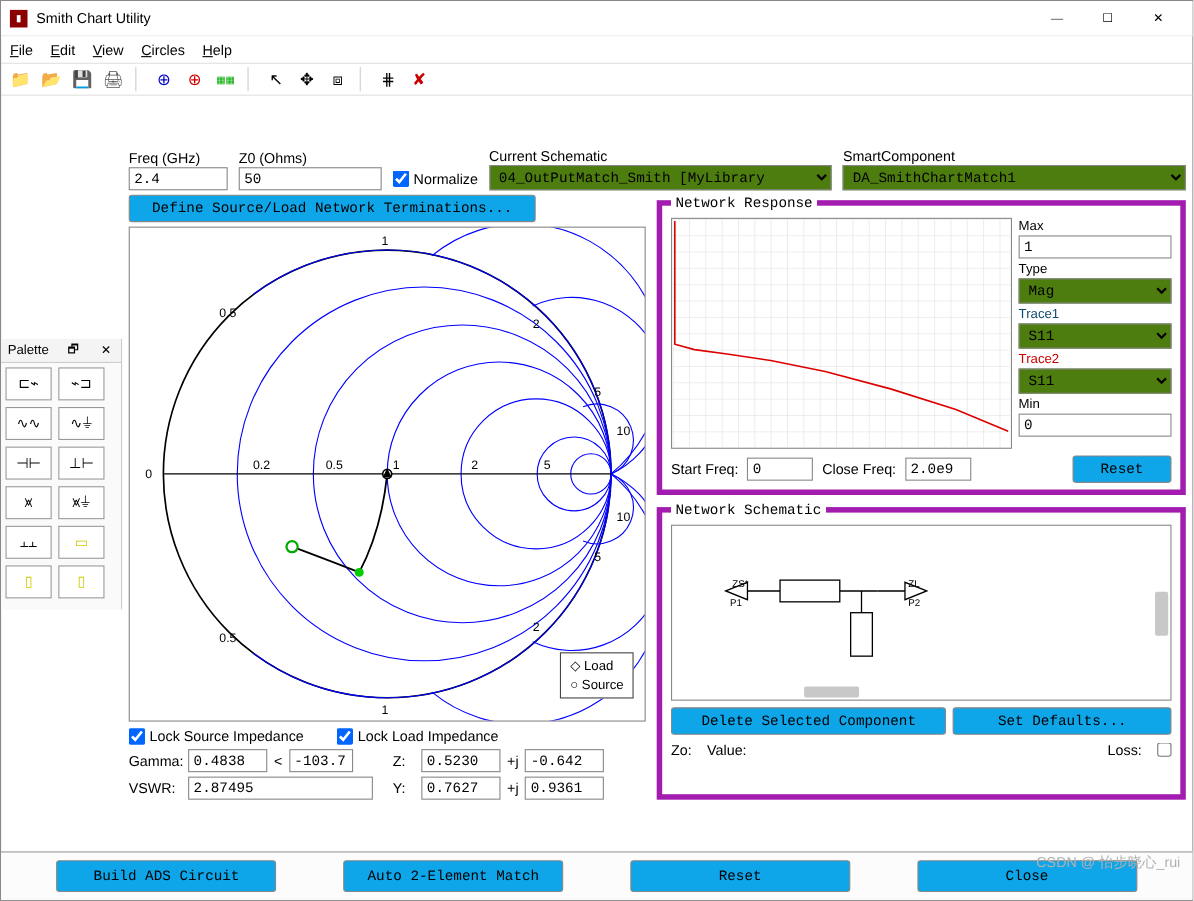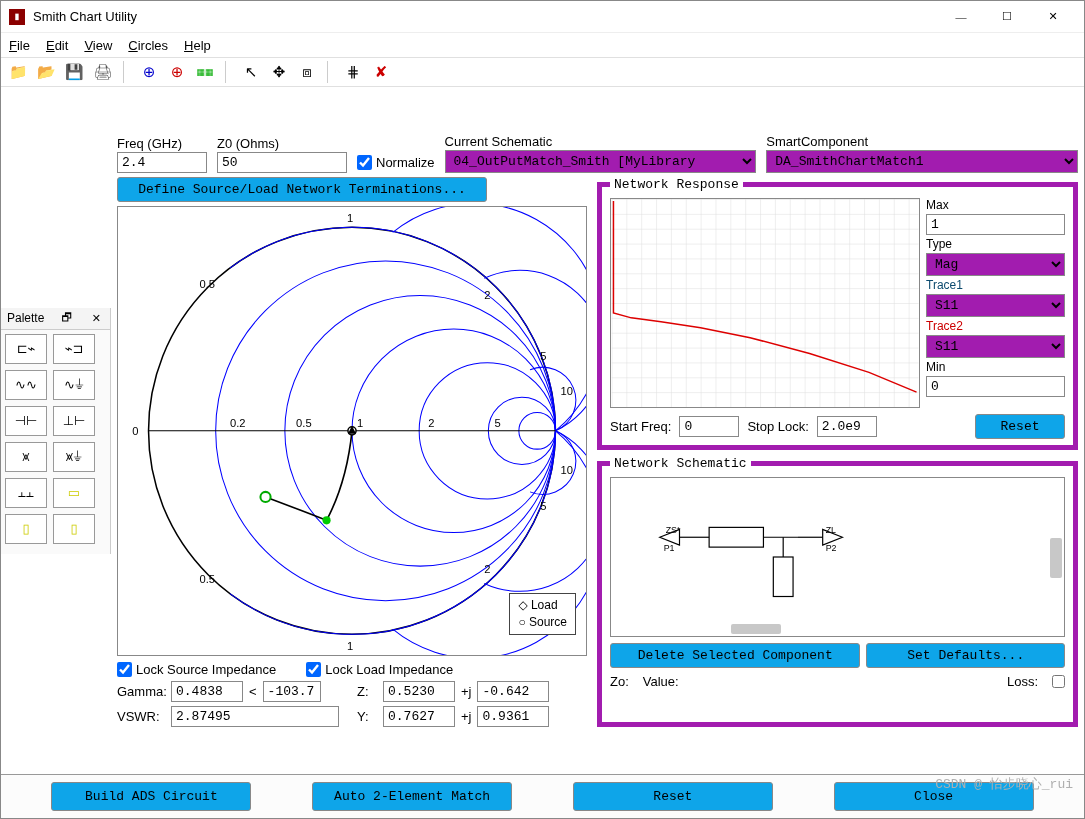--- a/index.html
+++ b/index.html
@@ -20,21 +20,21 @@
 .palette-hdr { height: 22px; background:#f4f4f4; border-bottom:1px solid #ccc; display:flex; align-items:center; padding:0 6px; font-size:12px;}
 .palette-hdr .pbtn { margin-left:auto; font-size:11px; padding:0 3px; cursor:default;}
 .palette-body { flex:1; padding:4px; background:#fafafa;}
 .prow { display:flex; gap:6px; margin-bottom:6px;}
 .pbtn-item { width:42px; height:30px; border:1px solid #999; background:#fff; display:flex;align-items:center;justify-content:center; font-size:13px; cursor:default;}
 .content { flex:1; padding:6px; display:flex; flex-direction:column; gap:4px; overflow:hidden;}
 .row { display:flex; gap:10px; align-items:flex-end; }
 .field-group { display:flex; flex-direction:column; font-family: "Courier New", monospace; font-size:13px;}
 .field-group label { margin-bottom:1px;}
 input[type=text], select { border:1px solid #888; padding:2px 4px; font-family:"Courier New",monospace; font-size:13px; background:#fff;}
-select { background:#a21caf;}
+select { background:#4d7c0f;}
 .cb { display:flex; align-items:center; gap:4px; font-family:"Courier New",monospace; font-size:13px;}
 .cb input { width:15px; height:15px; accent-color:#0066ff;}
 button { border:1px solid #888; background:#0ea5e9; padding:4px 12px; font-family:"Courier New",monospace; font-size:13px; cursor:default; border-radius:3px;}
 .mid { flex:1; display:flex; gap:10px; min-height:0;}
 .left-col { width:470px; display:flex; flex-direction:column; gap:4px;}
 .smith-box { flex:1; border:1px solid #888; background:#fff; position:relative;}
 .right-col { flex:1; display:flex; flex-direction:column; gap:6px; min-height:0;}
 fieldset { border:5px solid #a21caf; padding:6px 8px; font-family:"Courier New",monospace; font-size:13px;}
 legend { padding:0 4px; font-family:"Courier New",monospace; font-size:13px;}
 .resp-area { display:flex; gap:6px;}
@@ -46,21 +46,21 @@
 .freq-row input { width:60px;}
 .schematic-box { height:160px; border:1px solid #888; background:#fff; position:relative;}
 .sch-scrollbar-v { position:absolute; right:2px; top:60px; width:12px; height:40px; background:#c8c8c8; border-radius:2px;}
 .sch-scrollbar-h { position:absolute; bottom:2px; left:120px; width:50px; height:10px; background:#c8c8c8; border-radius:2px;}
 .sch-btn-row { display:flex; gap:6px; margin-top:6px; align-items:center;}
 .val-row { display:flex; gap:14px; margin-top:6px; align-items:center; font-size:13px;}
 .imp-row { display:flex; gap:6px; align-items:center; font-family:"Courier New",monospace; font-size:13px;}
 .imp-row input { width:72px;}
 .bottom-bar { height:44px; border-top:1px solid #999; display:flex; align-items:center; justify-content:space-around; padding:0 20px; background:#fcfcfc;}
 .bottom-bar button { width:200px; padding:6px;}
-.watermark { position:absolute; right:12px; bottom:26px; color:#b0b0b0; font-size:13px; font-family:Liberation Mono, monospace;}
+.watermark { position:absolute; right:12px; bottom:26px; color:#b0b0b0; font-size:13px; font-family:Liberation Sans, sans-serif;}
 svg { display:block;}
 .red-text { color:#cc0000;}
 .blue-text { color:#0c4a6e;}
 .legend-box { position:absolute; right:10px; bottom:20px; border:1px solid #444; background:#fff; padding:3px 8px; font-family:"Courier New",monospace; font-size:12px; line-height:1.4;}
 </style>
 </head>
 <body>
 
 <div class="window">
 
@@ -279,21 +279,21 @@
                 <select><option>S11</option></select>
                 <label class="red-text">Trace2</label>
                 <select><option>S11</option></select>
                 <label>Min</label>
                 <input type="text" value="0" style="">
               </div>
             </div>
             <div class="freq-row">
               <span>Start Freq:</span>
               <input type="text" value="0" style="">
-              <span>Stop Lock:</span>
+              <span>Close Freq:</span>
               <input type="text" value="2.0e9" style="">
               <button style="margin-left:auto;width:90px">Reset</button>
             </div>
           </fieldset>
 
           <fieldset style="flex:1;display:flex;flex-direction:column">
             <legend>Network Schematic</legend>
             <div class="schematic-box">
               <svg width="100%" height="100%" viewBox="0 0 380 160">
                 <g stroke="#000" fill="none" stroke-width="1.2">

